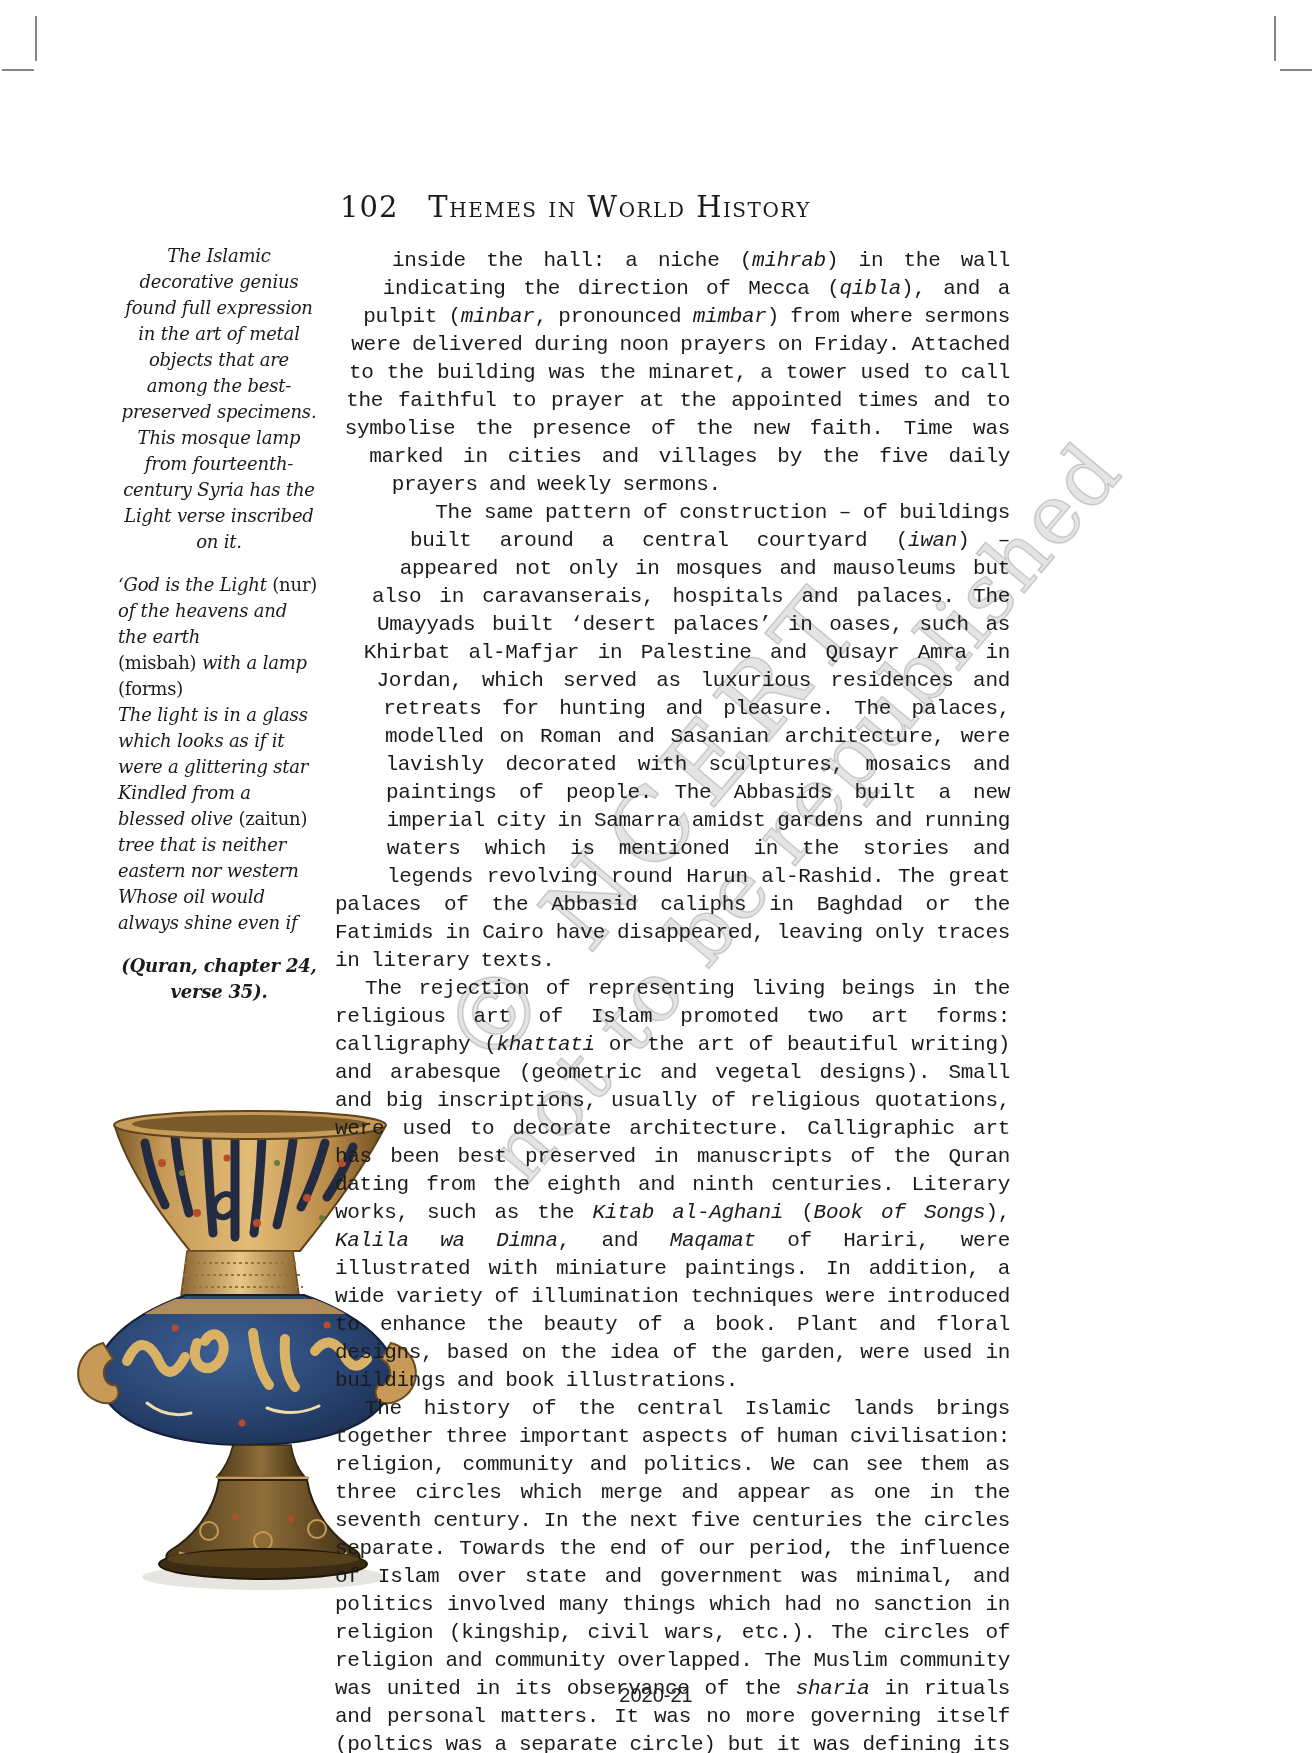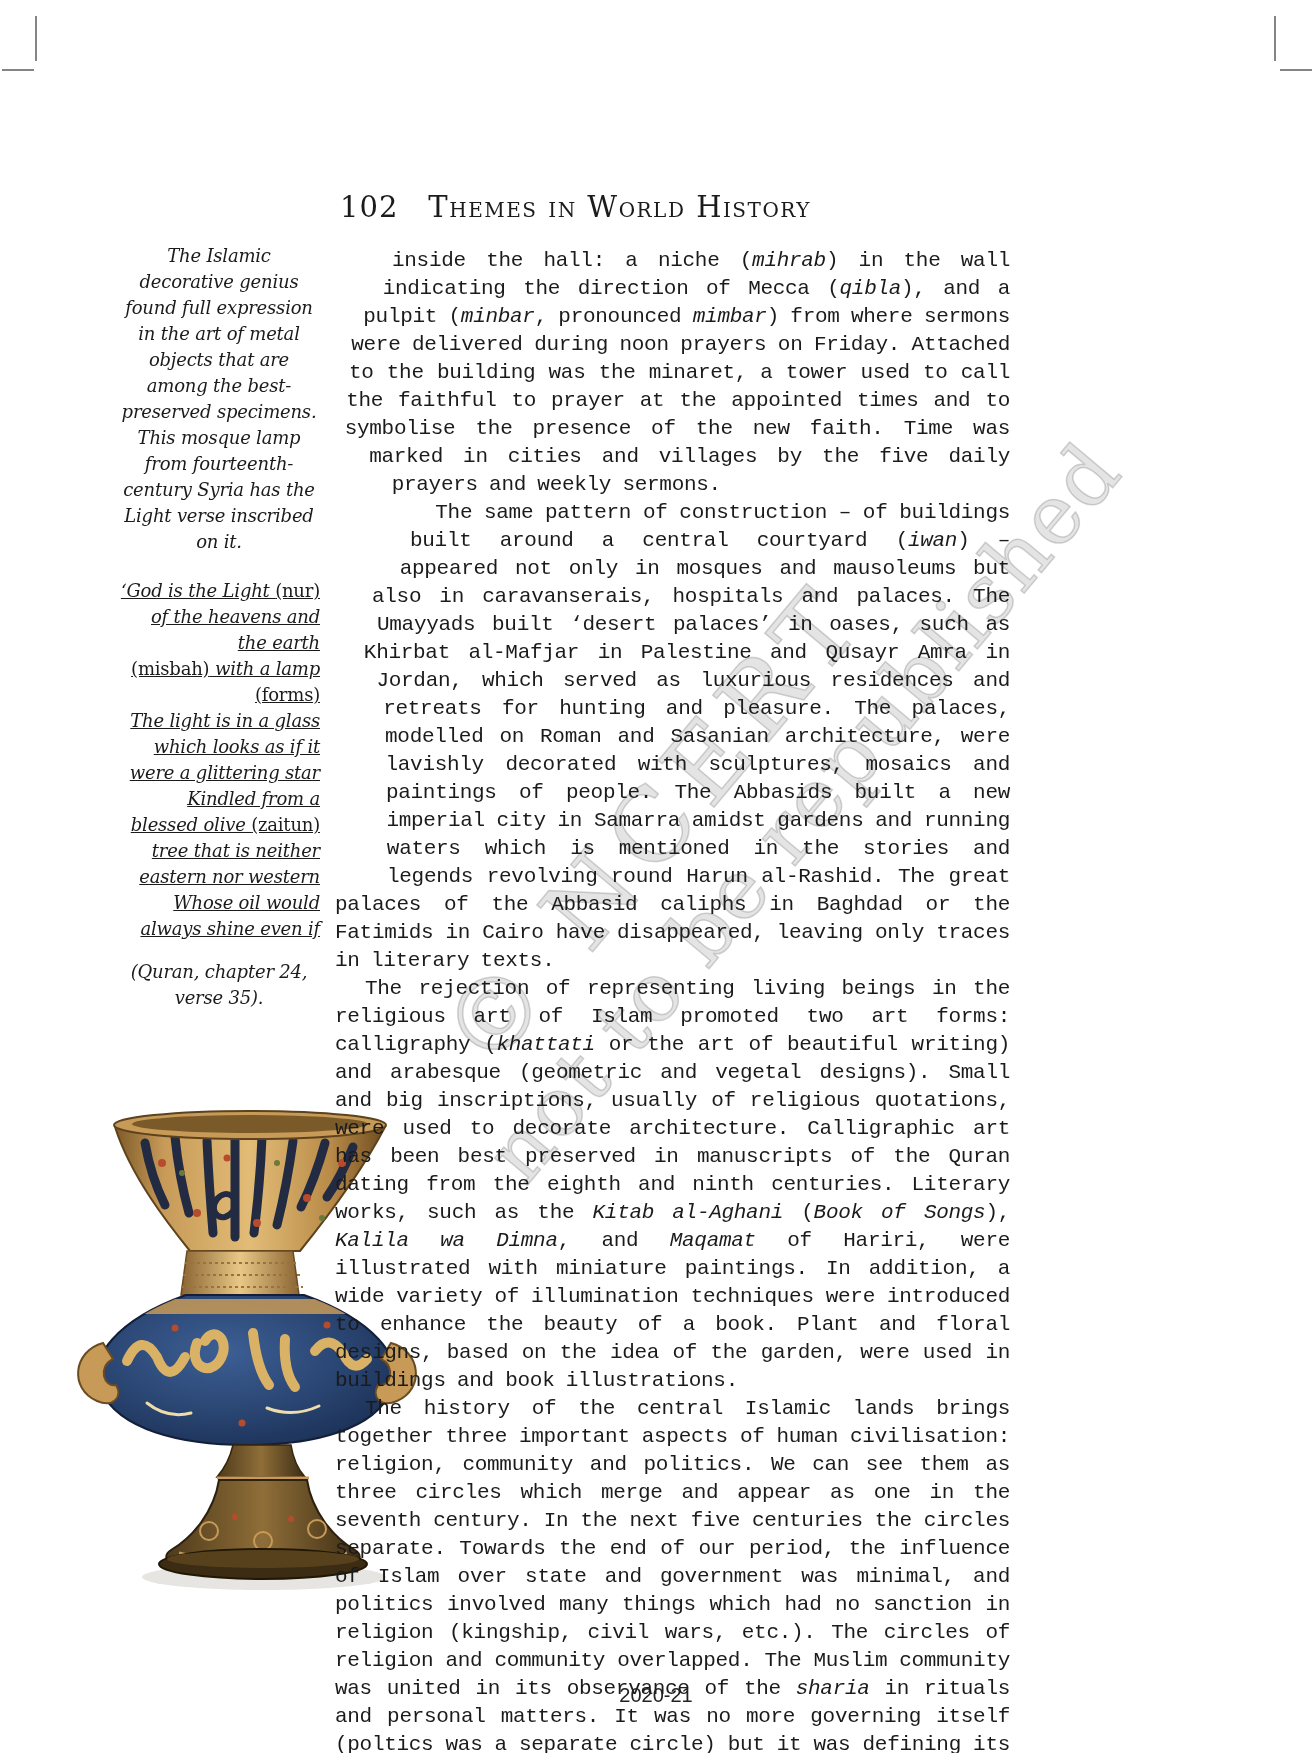--- a/index.html
+++ b/index.html
@@ -15,22 +15,22 @@
 
   
   .runhead{position:absolute;left:340px;top:190px;z-index:3;font-size:29px;}
   .runhead .num{letter-spacing:1px;}
   .runhead .title{font-variant:small-caps;letter-spacing:1.5px;margin-left:30px;}
 
   
   .sidebar{position:absolute;left:118px;top:243px;width:202px;z-index:3;
            font-style:italic;font-size:18px;line-height:26px;letter-spacing:-0.2px;}
   .sidebar .caption{text-align:center;}
-  .sidebar .poem{margin-top:23px;text-align:right;text-decoration:underline;}
-  .sidebar .attrib{margin-top:17px;text-align:center;}
+  .sidebar .poem{margin-top:17px;text-align:left;}
+  .sidebar .attrib{margin-top:17px;text-align:center;font-weight:bold;}
   .rm{font-style:normal;}
 
   
   .main{position:absolute;left:57px;top:247px;width:953px;z-index:3;
         font-size:21px;line-height:28px;letter-spacing:-0.3px;word-spacing:-1px;}
   .main p{margin:0 0 0 278px;text-align:justify;font-family:Liberation Mono, monospace;}
   .main p.indent{text-indent:30px;}
 
   
   .lamp-spacer{float:left;width:375px;height:625px;margin-top:738px;

